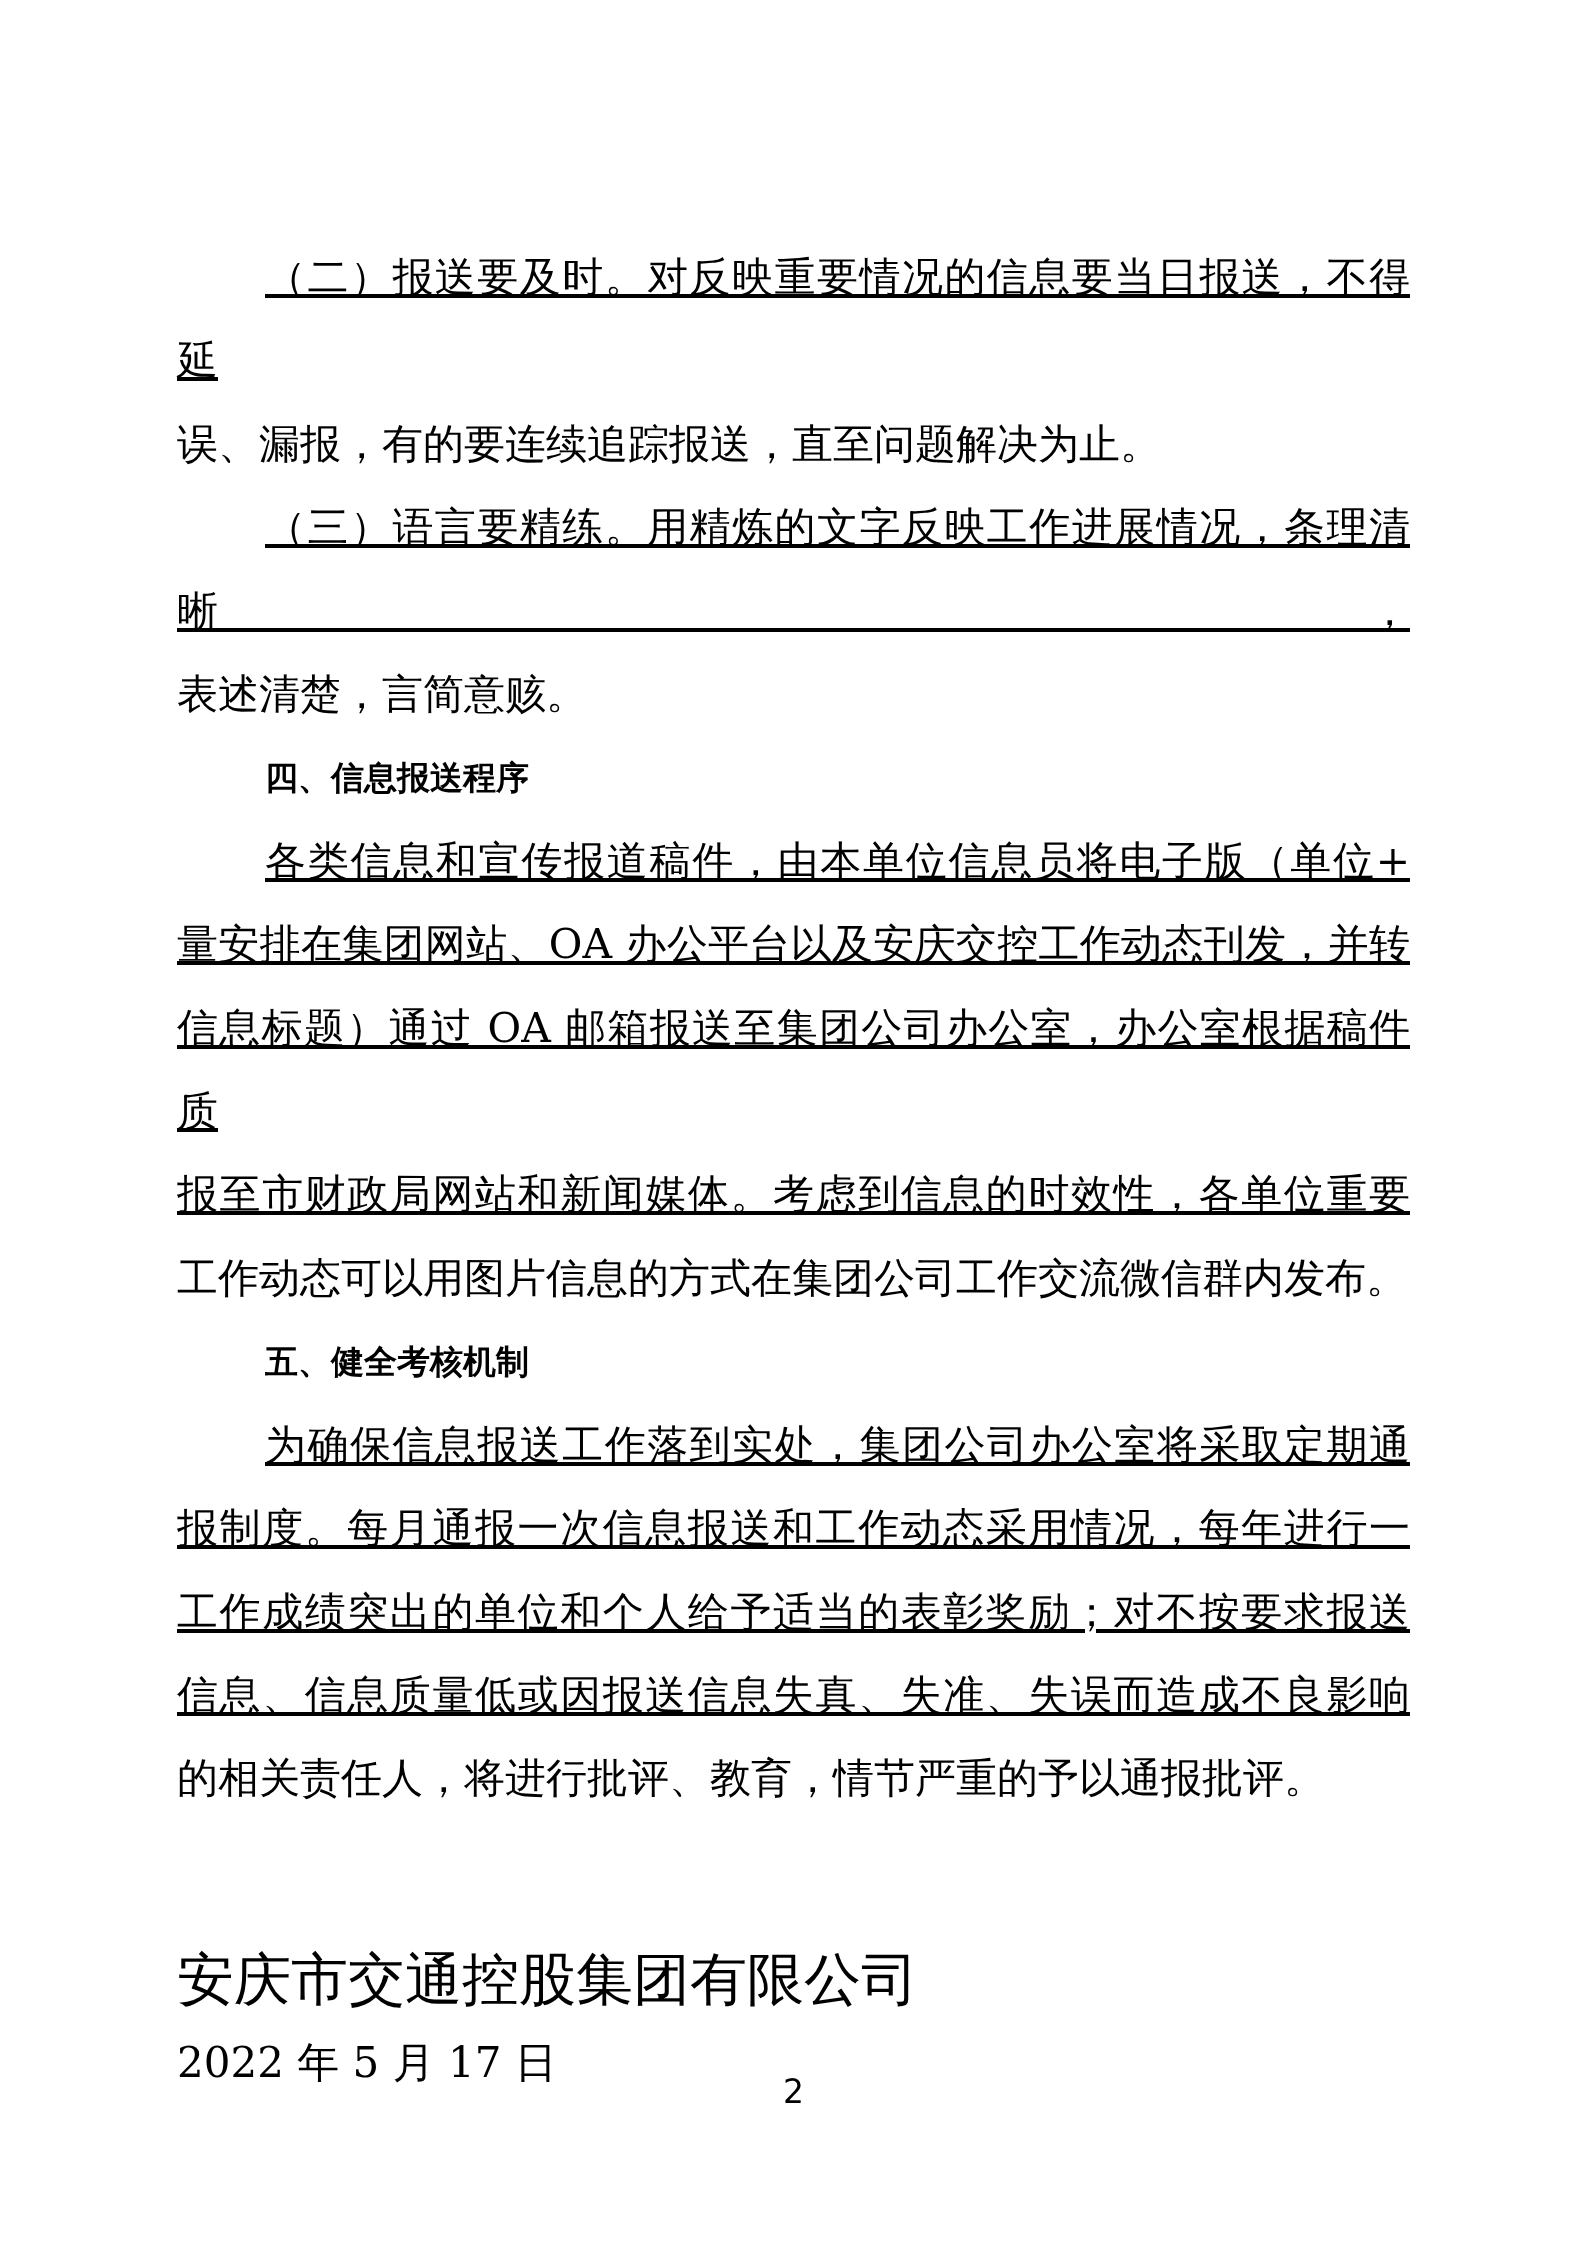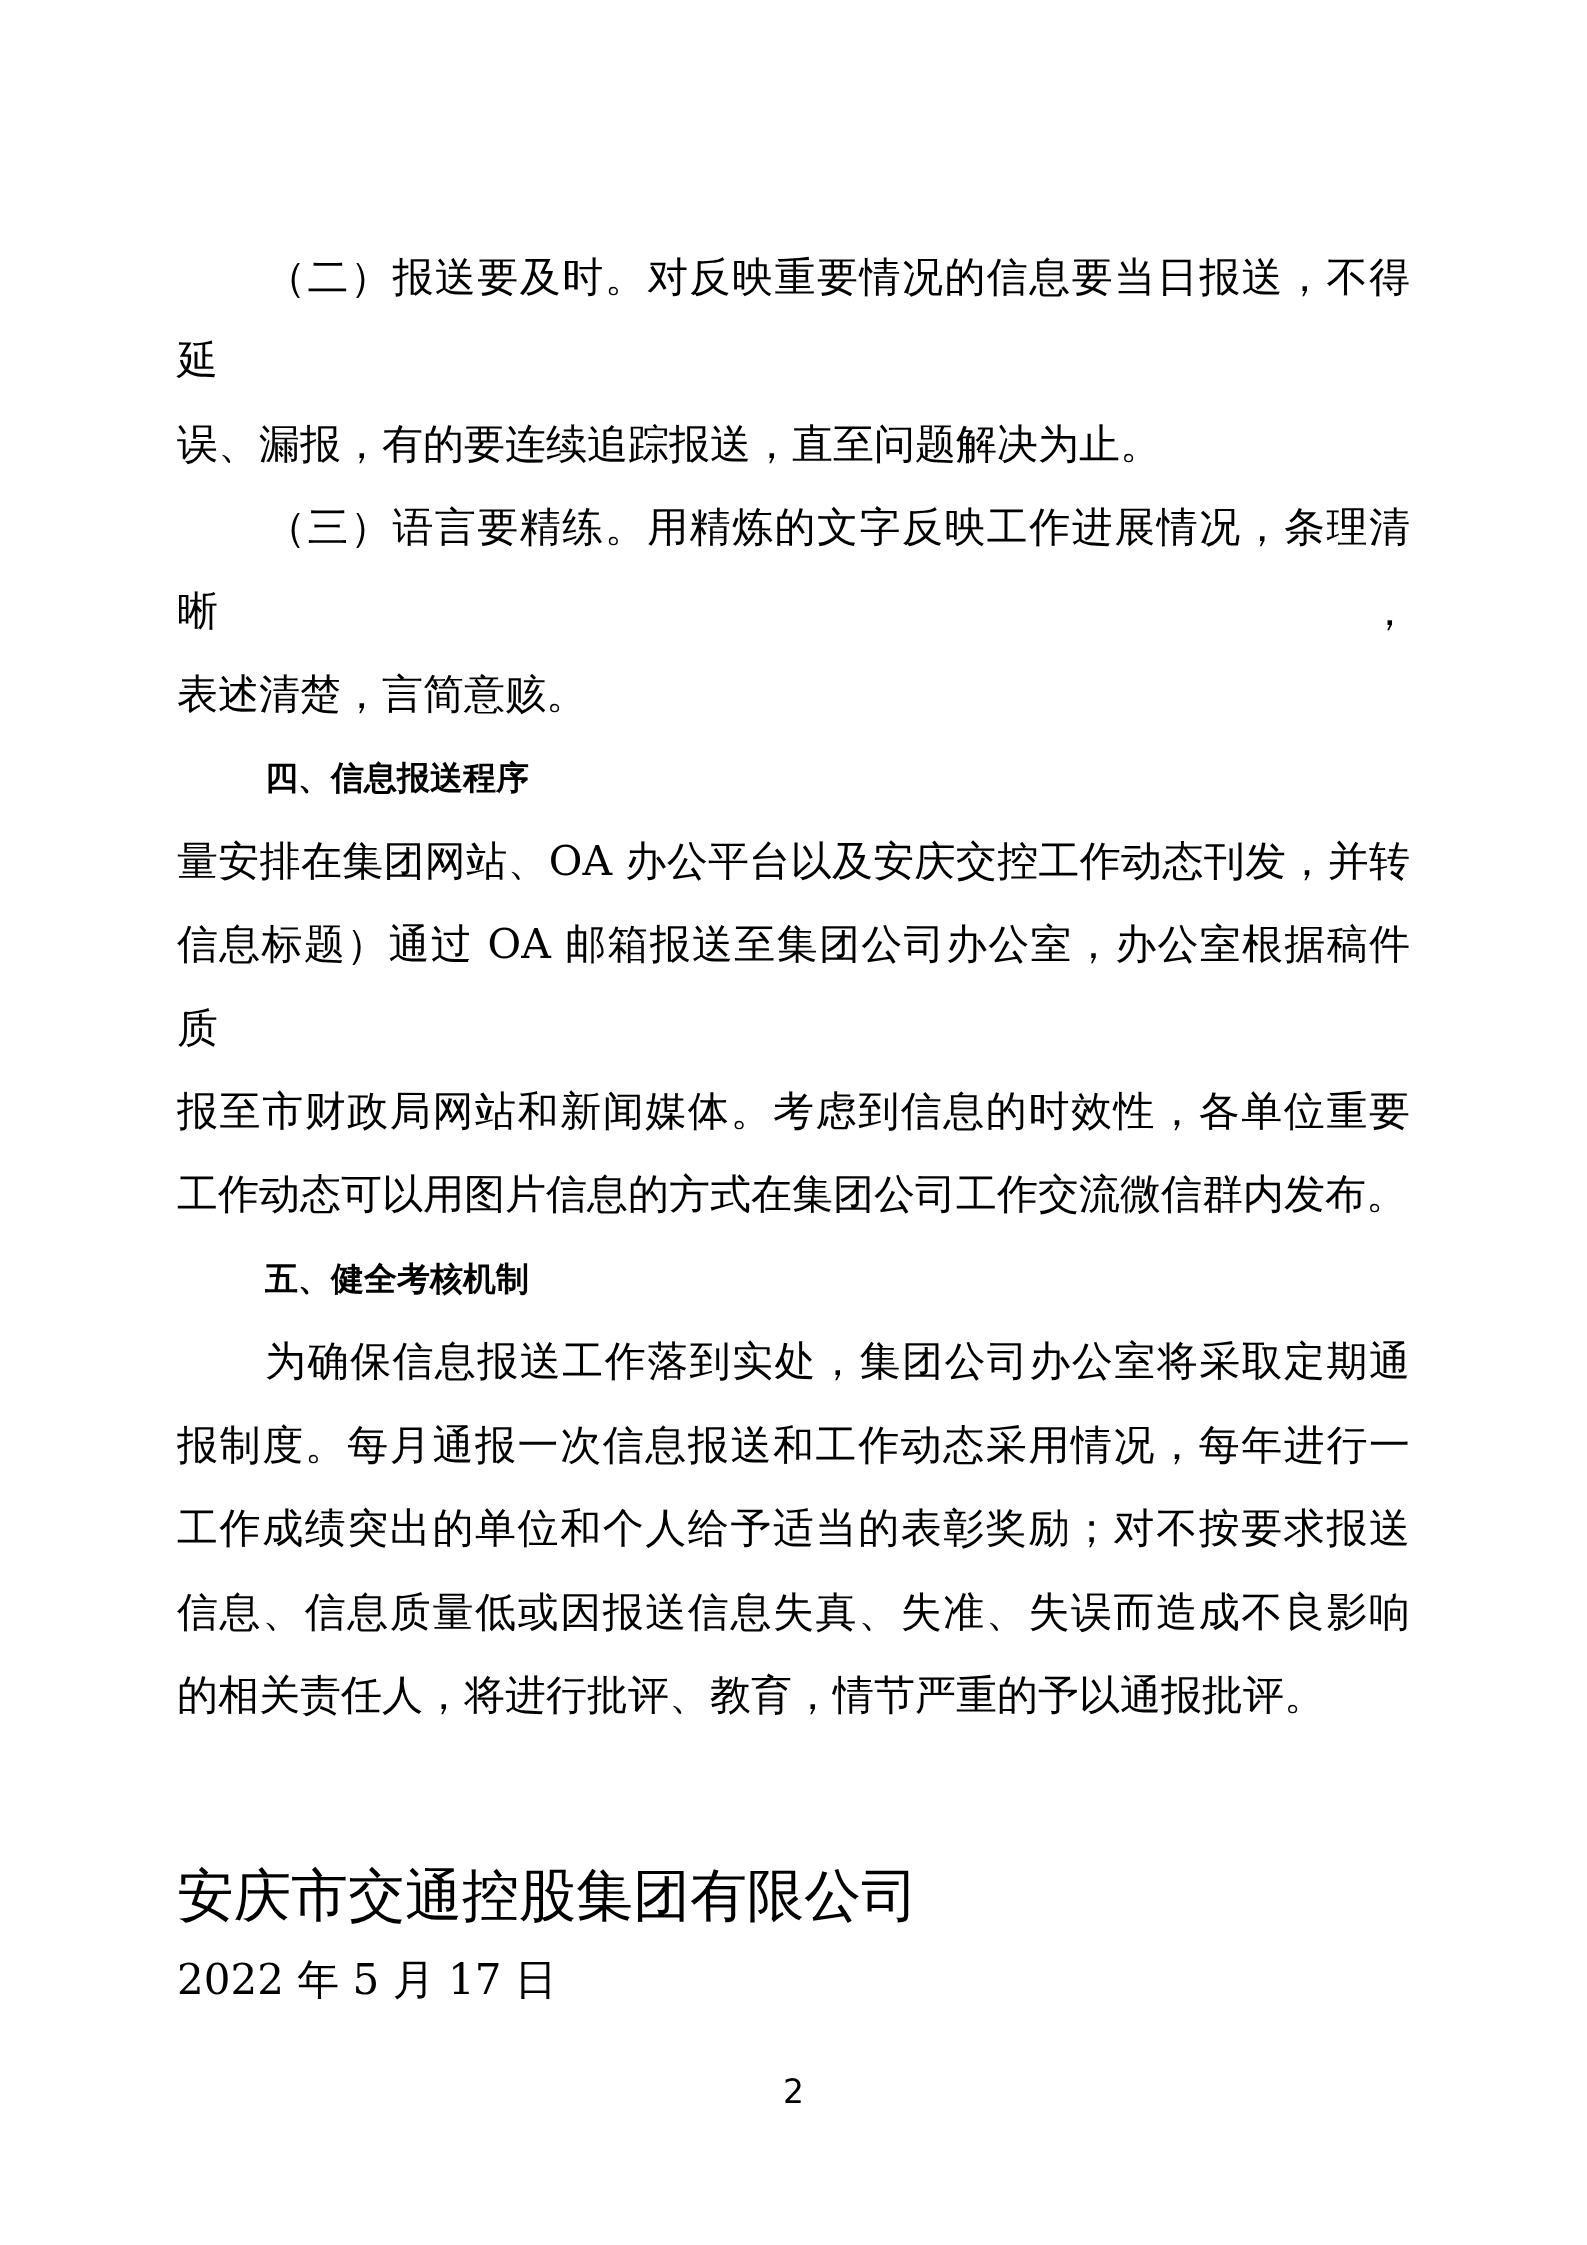--- a/index.html
+++ b/index.html
@@ -28,20 +28,21 @@
   }
   .line {
     min-height: 83.4px;
     text-align: left;
     white-space: nowrap;
   }
   .line.fill {
     white-space: normal;
     text-align: justify;
     text-align-last: justify;
+    text-decoration: underline;
   }
   .line.indent {
     text-indent: 88px;
   }
   .line.heading {
     font-weight: bold;
     font-size: 33px;
   }
   .line.sig {
     margin-top: 117px;
@@ -68,20 +69,21 @@
 </head>
 <body>
 
 <div class="page">
   <div class="content">
     <div class="line indent fill">（二）报送要及时。对反映重要情况的信息要当日报送，不得延</div>
     <div class="line">误、漏报，有的要连续追踪报送，直至问题解决为止。</div>
     <div class="line indent fill">（三）语言要精练。用精炼的文字反映工作进展情况，条理清晰，</div>
     <div class="line">表述清楚，言简意赅。</div>
     <div class="line indent heading">四、信息报送程序</div>
+    <div class="line indent fill">各类信息和宣传报道稿件，由本单位信息员将电子版（单位+</div>
     <div class="line fill">量安排在集团网站、OA 办公平台以及安庆交控工作动态刊发，并转</div>
     <div class="line fill">信息标题）通过 OA 邮箱报送至集团公司办公室，办公室根据稿件质</div>
     <div class="line fill">报至市财政局网站和新闻媒体。考虑到信息的时效性，各单位重要</div>
     <div class="line">工作动态可以用图片信息的方式在集团公司工作交流微信群内发布。</div>
     <div class="line indent heading">五、健全考核机制</div>
     <div class="line indent fill">为确保信息报送工作落到实处，集团公司办公室将采取定期通</div>
     <div class="line fill">报制度。每月通报一次信息报送和工作动态采用情况，每年进行一</div>
     <div class="line fill">工作成绩突出的单位和个人给予适当的表彰奖励；对不按要求报送</div>
     <div class="line fill">信息、信息质量低或因报送信息失真、失准、失误而造成不良影响</div>
     <div class="line">的相关责任人，将进行批评、教育，情节严重的予以通报批评。</div>

